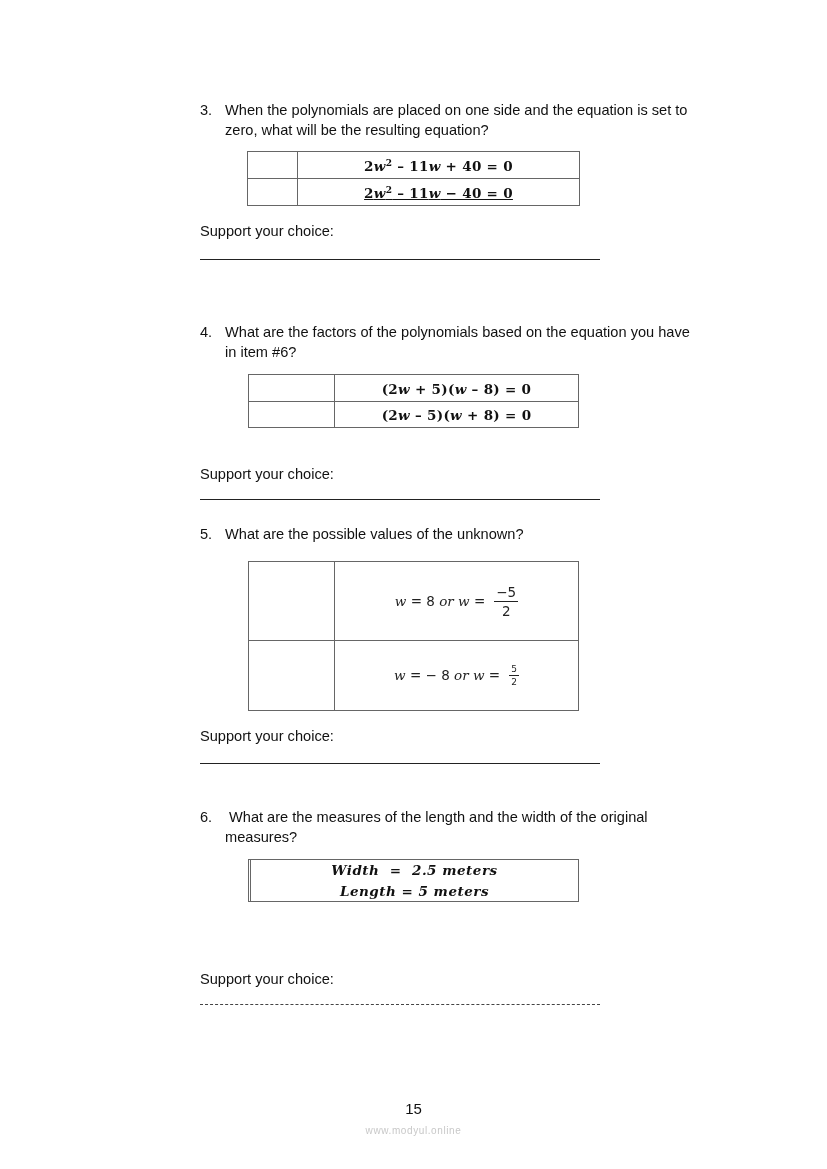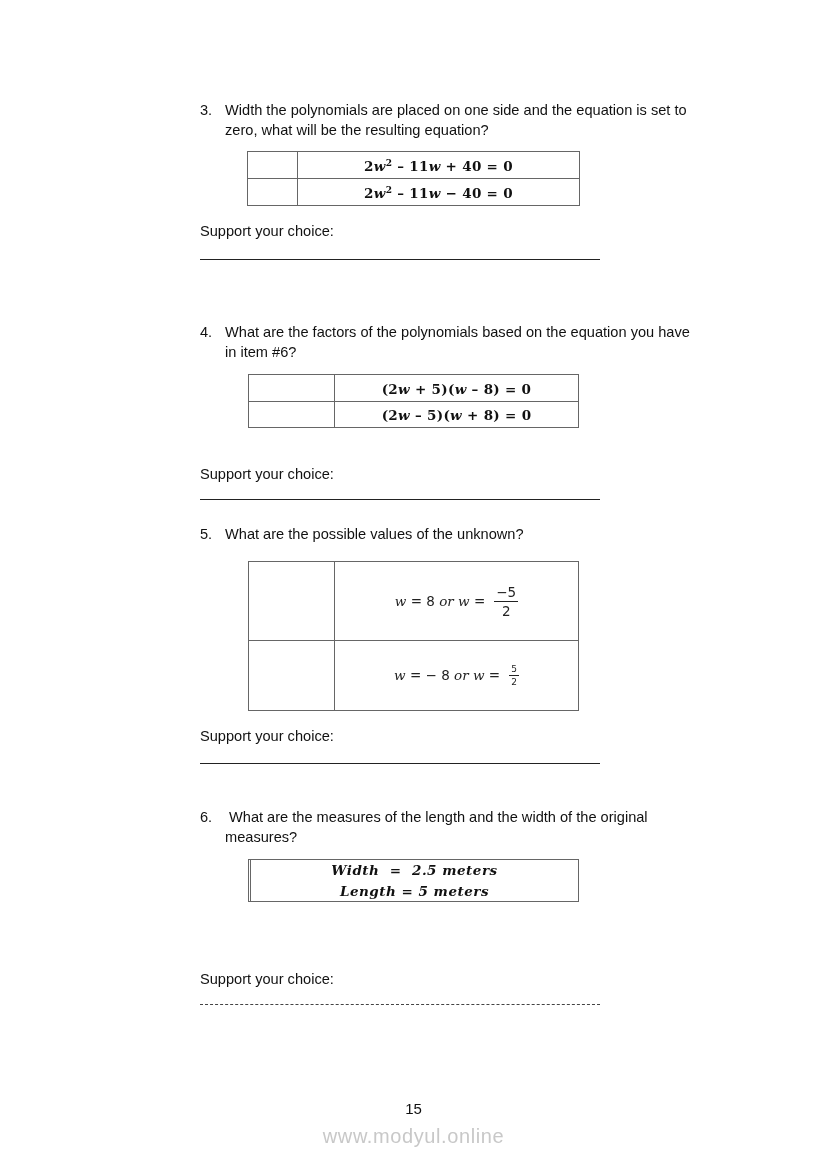--- a/index.html
+++ b/index.html
@@ -23,39 +23,39 @@
   .eq-light { font-size: 13.5px; font-family: "DejaVu Sans", sans-serif; color: #222; }
   .eq-light i { font-style: italic; font-family: "DejaVu Serif", serif; }
   .frac { display: inline-flex; flex-direction: column; align-items: center; vertical-align: middle; margin-left: 4px; }
   .frac .num { border-bottom: 1px solid #222; padding: 0 2px 1px; line-height: 16px; }
   .frac .den { line-height: 16px; padding-top: 1px; }
   .frac.small { font-size: 9px; }
   .frac.small .num { line-height: 10px; border-bottom: 0.8px solid #222; }
   .frac.small .den { line-height: 10px; }
   .two-line { line-height: 20.5px; font-weight: bold; font-style: italic; font-size: 13.5px; letter-spacing: 0.5px; }
   .page-num { position: absolute; left: 0; width: 827px; top: 1100px; text-align: center; font-size: 15px; }
-  .watermark { position: absolute; left: 0; width: 827px; top: 1125px; text-align: center; font-size: 20px; color: #c8c8c8; letter-spacing: 0.6px; }
+  .watermark { position: absolute; left: 0; width: 827px; top: 1125px; text-align: center; font-size: 10px; color: #c8c8c8; letter-spacing: 0.6px; }
 </style>
 </head>
 <body>
 
 <div>
   <span class="q-num" style="left:200px; top:100px;">3.</span>
-  <span class="q-text" style="left:225px; top:100px;">Width the polynomials are placed on one side and the equation is set to</span>
+  <span class="q-text" style="left:225px; top:100px;">When the polynomials are placed on one side and the equation is set to</span>
   <span class="q-text" style="left:225px; top:120px;">zero, what will be the resulting equation?</span>
 
   <table class="choices" style="left:247px; top:151px; width:333px;">
     <tbody>
         <tr style="height:27px;">
       <td class="blank" style="width:49px;"></td>
       <td>
         <span class="eq-bold">2<i>w</i><sup style="font-size:9px;">2</sup> – 11<i>w</i> + 40 = 0</span>
       </td>
     </tr>
-    <tr style="height:27px;">
+    <tr style="height:27px;text-decoration:underline;">
       <td class="blank"></td>
       <td>
         <span class="eq-bold">2<i>w</i><sup style="font-size:9px;">2</sup> – 11<i>w</i> − 40 = 0</span>
       </td>
     </tr>
   </tbody>
     </table>
 
   <span class="support" style="top:221px;">Support your choice:</span>
   <div class="answer-line" style="top:259px;"></div>

